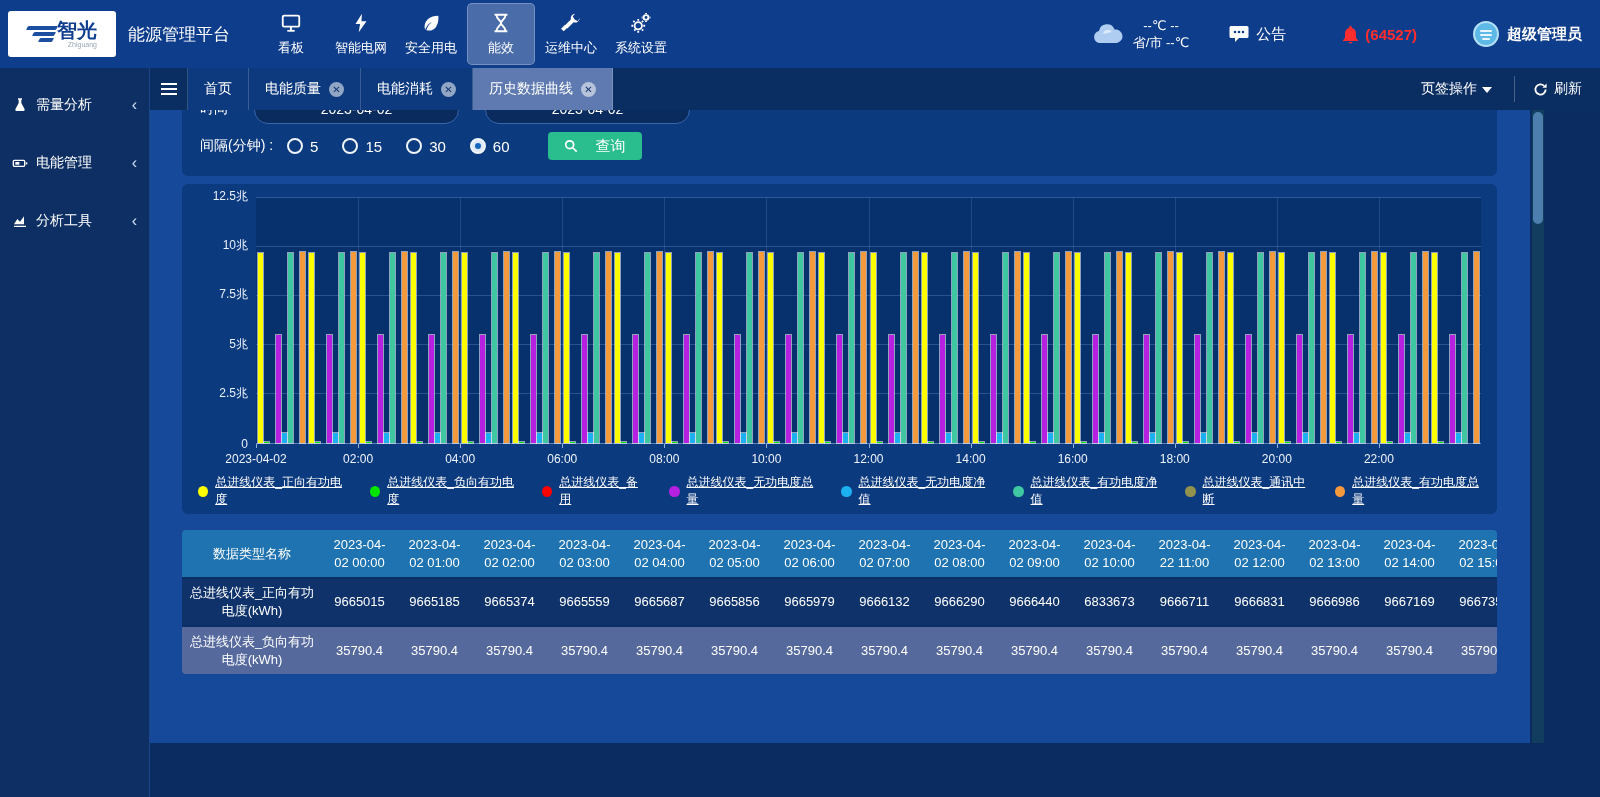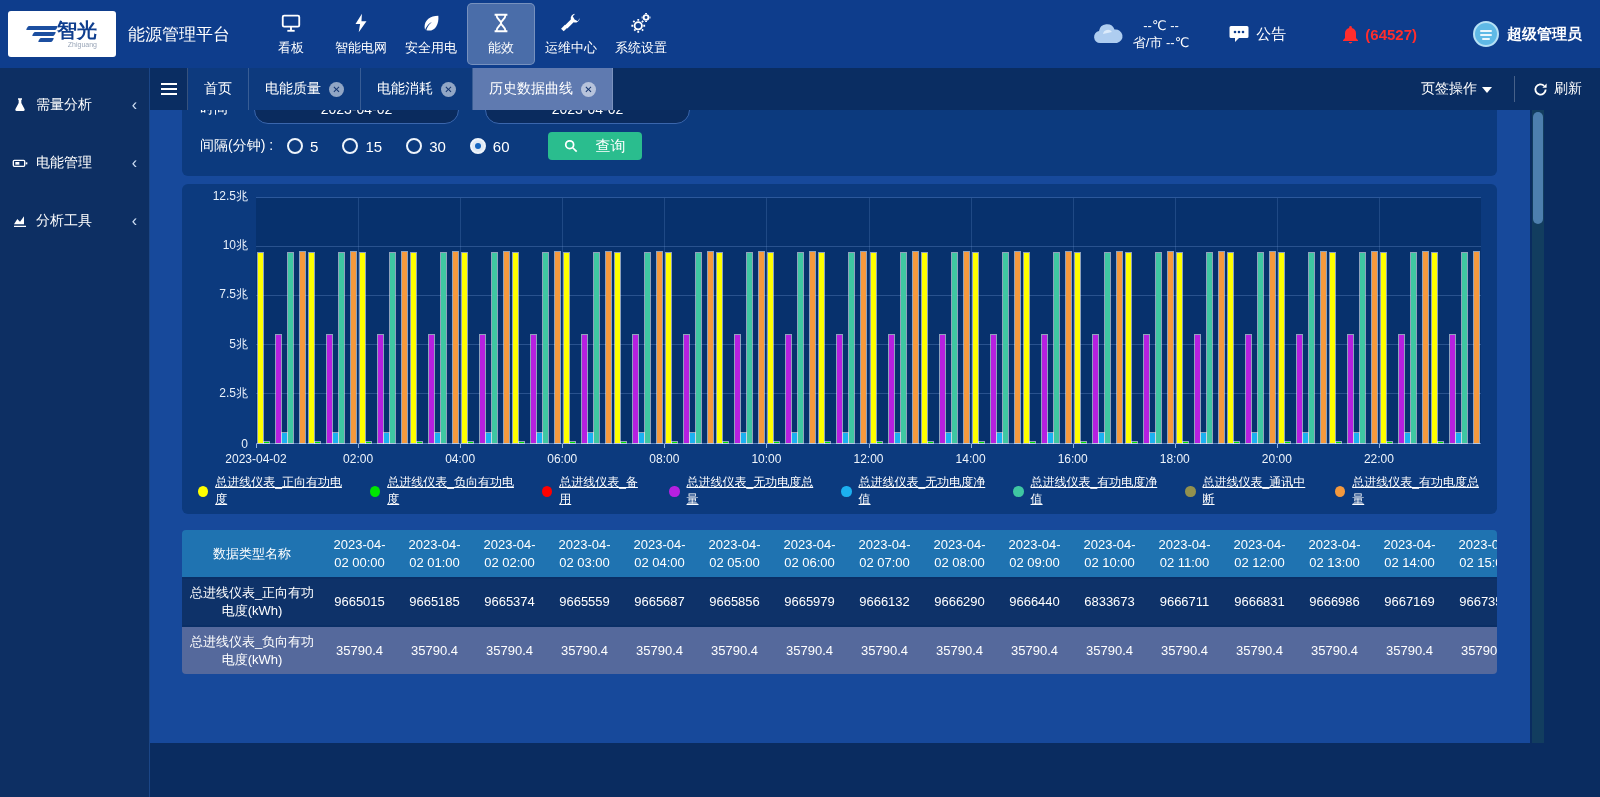--- a/index.html
+++ b/index.html
@@ -607,21 +607,21 @@
                 <th class="tcol">2023-04-02 01:00</th>
                 <th class="tcol">2023-04-02 02:00</th>
                 <th class="tcol">2023-04-02 03:00</th>
                 <th class="tcol">2023-04-02 04:00</th>
                 <th class="tcol">2023-04-02 05:00</th>
                 <th class="tcol">2023-04-02 06:00</th>
                 <th class="tcol">2023-04-02 07:00</th>
                 <th class="tcol">2023-04-02 08:00</th>
                 <th class="tcol">2023-04-02 09:00</th>
                 <th class="tcol">2023-04-02 10:00</th>
-                <th class="tcol">2023-04-02 11:00</th>
+                <th class="tcol">2023-04-22 11:00</th>
                 <th class="tcol">2023-04-02 12:00</th>
                 <th class="tcol">2023-04-02 13:00</th>
                 <th class="tcol">2023-04-02 14:00</th>
                 <th class="tcol">2023-04-02 15:00</th>
               </tr>
             </thead>
           <tbody>
               <tr class="r1">
                 <td class="rowname">总进线仪表_正向有功电度(kWh)</td>
                 <td>9665015</td>

